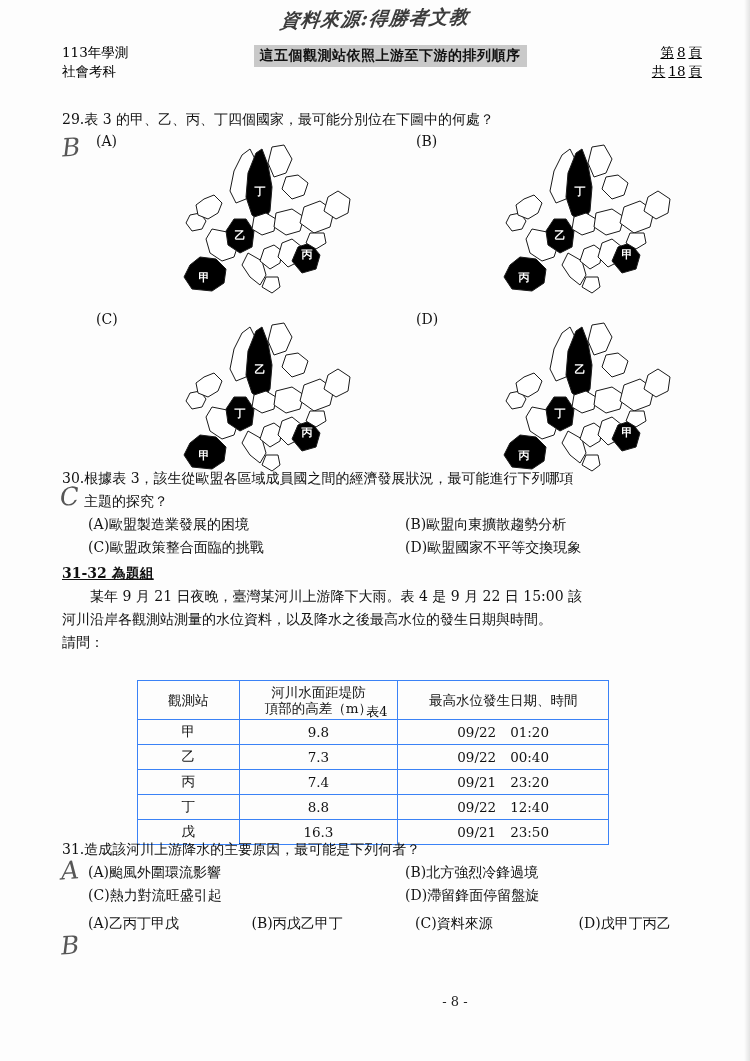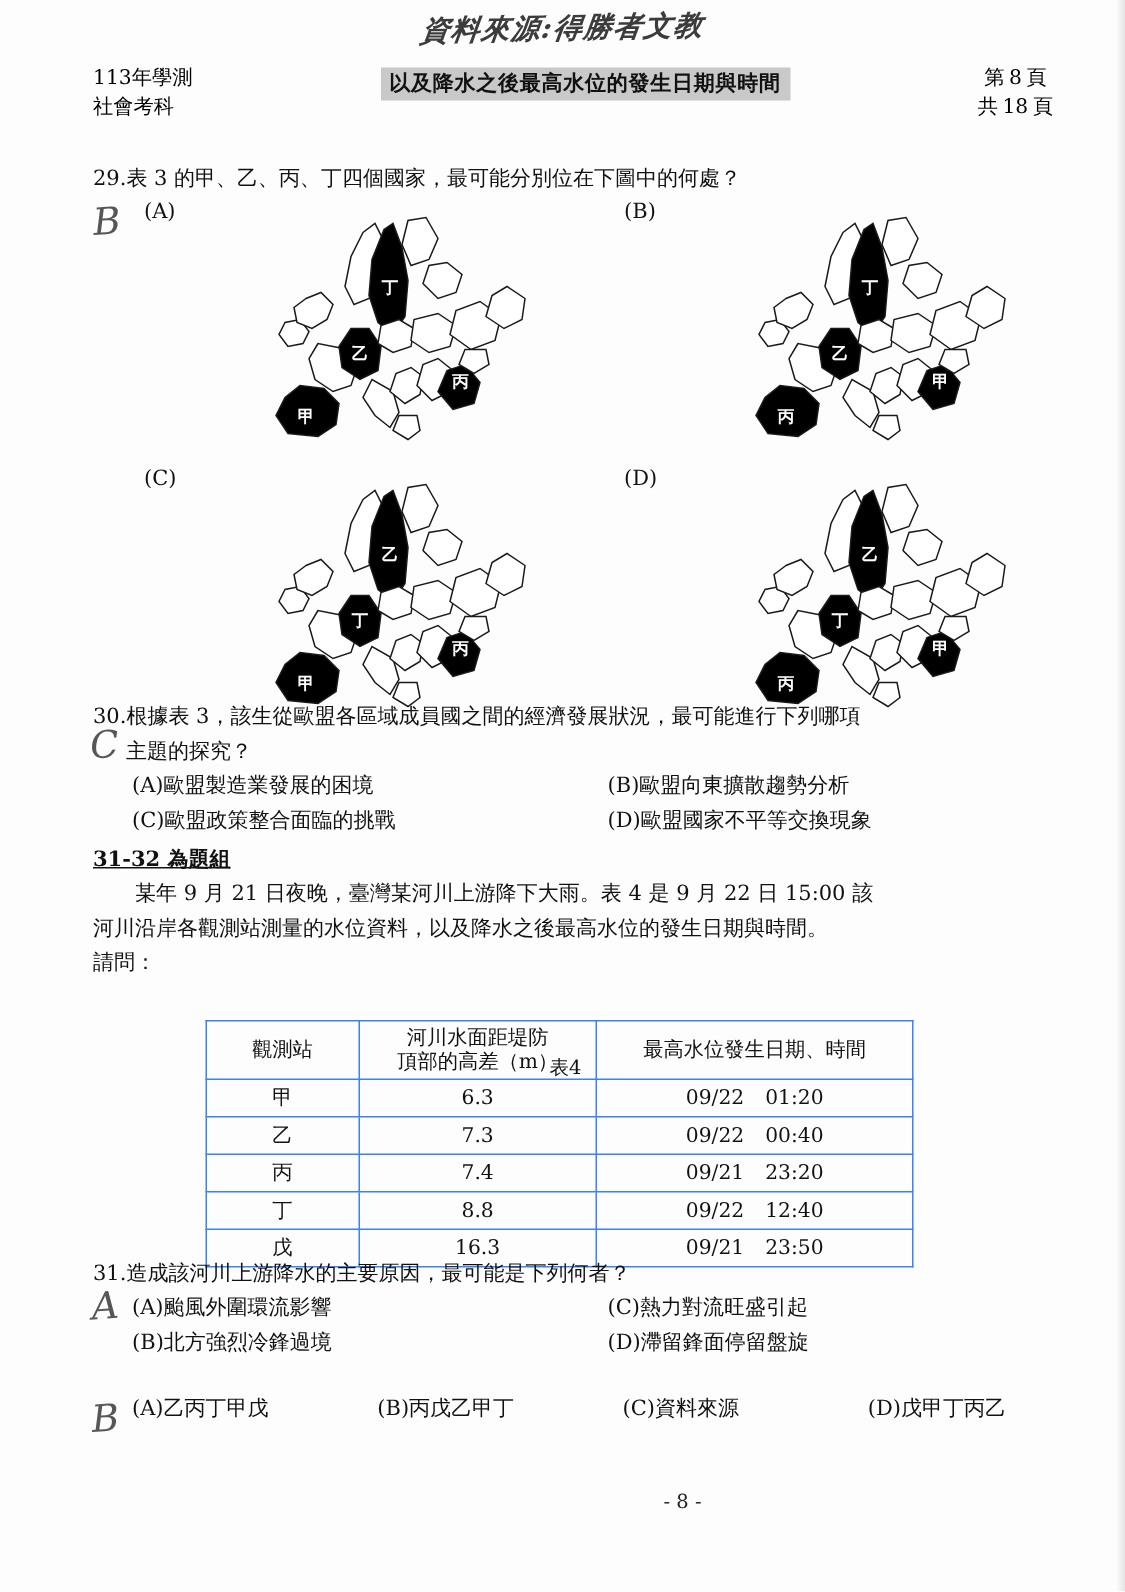--- a/index.html
+++ b/index.html
@@ -30,21 +30,21 @@
     opacity:.92;
   }
   .hdr{
     position:absolute;top:43px;left:62px;width:640px;
     display:flex;justify-content:space-between;align-items:flex-start;
   }
   .hdr-left,.hdr-right{
     font-family:"DejaVu Serif","Liberation Serif",serif;
     font-size:13.5px;line-height:19px;color:#000000;
   }
-  .hdr-right{text-align:center;white-space:nowrap;}
+  .hdr-right{text-align:right;white-space:nowrap;text-decoration:underline;}
   .hdr-right .num{padding:0 3px;}
   .banner{
     background:#c9c9c9;
     color:#111;
     font-family:"DejaVu Serif","Liberation Serif",serif;
     font-size:14px;
     font-weight:bold;
     padding:2px 6px;
     letter-spacing:.5px;
     margin-top:2px;
@@ -138,21 +138,21 @@
 
 <div class="page">
 
   <div class="watermark">資料來源:得勝者文教</div>
 
   <div class="hdr">
     <div class="hdr-left">
       <div>113年學測</div>
       <div>社會考科</div>
     </div>
-    <div class="banner">以及降水之後最高水位的發生日期與時間</div>
+    <div class="banner">這五個觀測站依照上游至下游的排列順序</div>
     <div class="hdr-right">
       <div>
         <span>第</span><span class="num">8</span><span>頁</span>
       </div>
       <div>
         <span>共</span><span class="num">18</span><span>頁</span>
       </div>
     </div>
   </div>
 
@@ -331,21 +331,21 @@
           <th class="col2">
             <div>河川水面距堤防</div>
             <div>頂部的高差（m）</div>
           </th>
           <th class="col3">最高水位發生日期、時間</th>
         </tr>
       </thead>
       <tbody>
         <tr>
           <td>甲</td>
-          <td>6.3</td>
+          <td>9.8</td>
           <td><span class="tm"><span class="date">09/22</span><span>01:20</span></span></td>
         </tr>
         <tr>
           <td>乙</td>
           <td>7.3</td>
           <td><span class="tm"><span class="date">09/22</span><span>00:40</span></span></td>
         </tr>
         <tr>
           <td>丙</td>
           <td>7.4</td>
@@ -364,29 +364,29 @@
       </tbody>
     </table>
   </div>
 
   <div class="q" style="left:62px;top:838px;width:660px;">
     <div class="qnum-line">
       <span>31.</span><span>造成該河川上游降水的主要原因，最可能是下列何者？</span>
     </div>
     <div class="opts">
       <div class="opt">(A)颱風外圍環流影響</div>
+      <div class="opt">(B)北方強烈冷鋒過境</div>
       <div class="opt">(C)熱力對流旺盛引起</div>
-      <div class="opt">(B)北方強烈冷鋒過境</div>
       <div class="opt">(D)滯留鋒面停留盤旋</div>
     </div>
   </div>
   <div class="hand" style="left:61px;top:856px;">A</div>
 
   <div class="q" style="left:62px;top:910px;width:680px;">
-    <div class="opts" style="margin-top:18px;">
+    <div class="opts" style="margin-top:2px;">
       <div class="opt quarter">(A)乙丙丁甲戊</div>
       <div class="opt quarter">(B)丙戊乙甲丁</div>
       <div class="opt quarter">(C)資料來源</div>
       <div class="opt quarter">(D)戊甲丁丙乙</div>
     </div>
   </div>
   <div class="hand" style="left:61px;top:931px;">B</div>
 
   <div class="footer">- 8 -</div>
 

